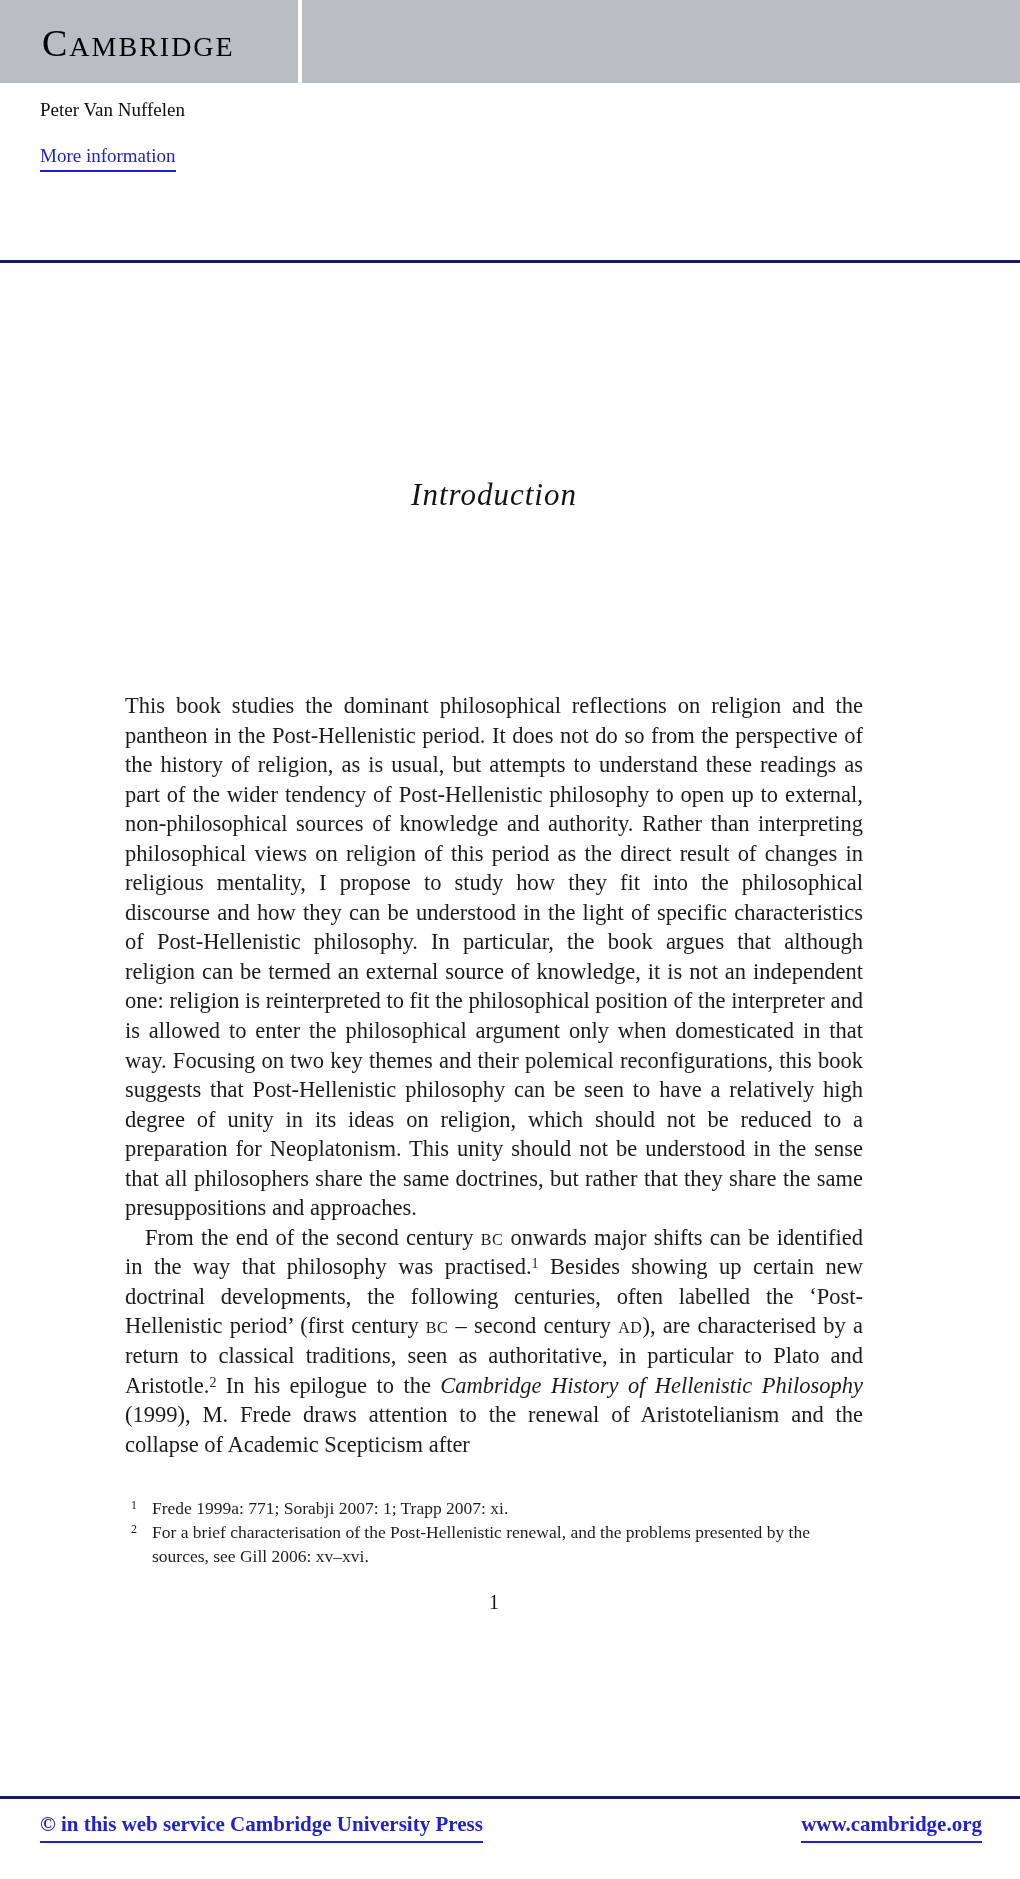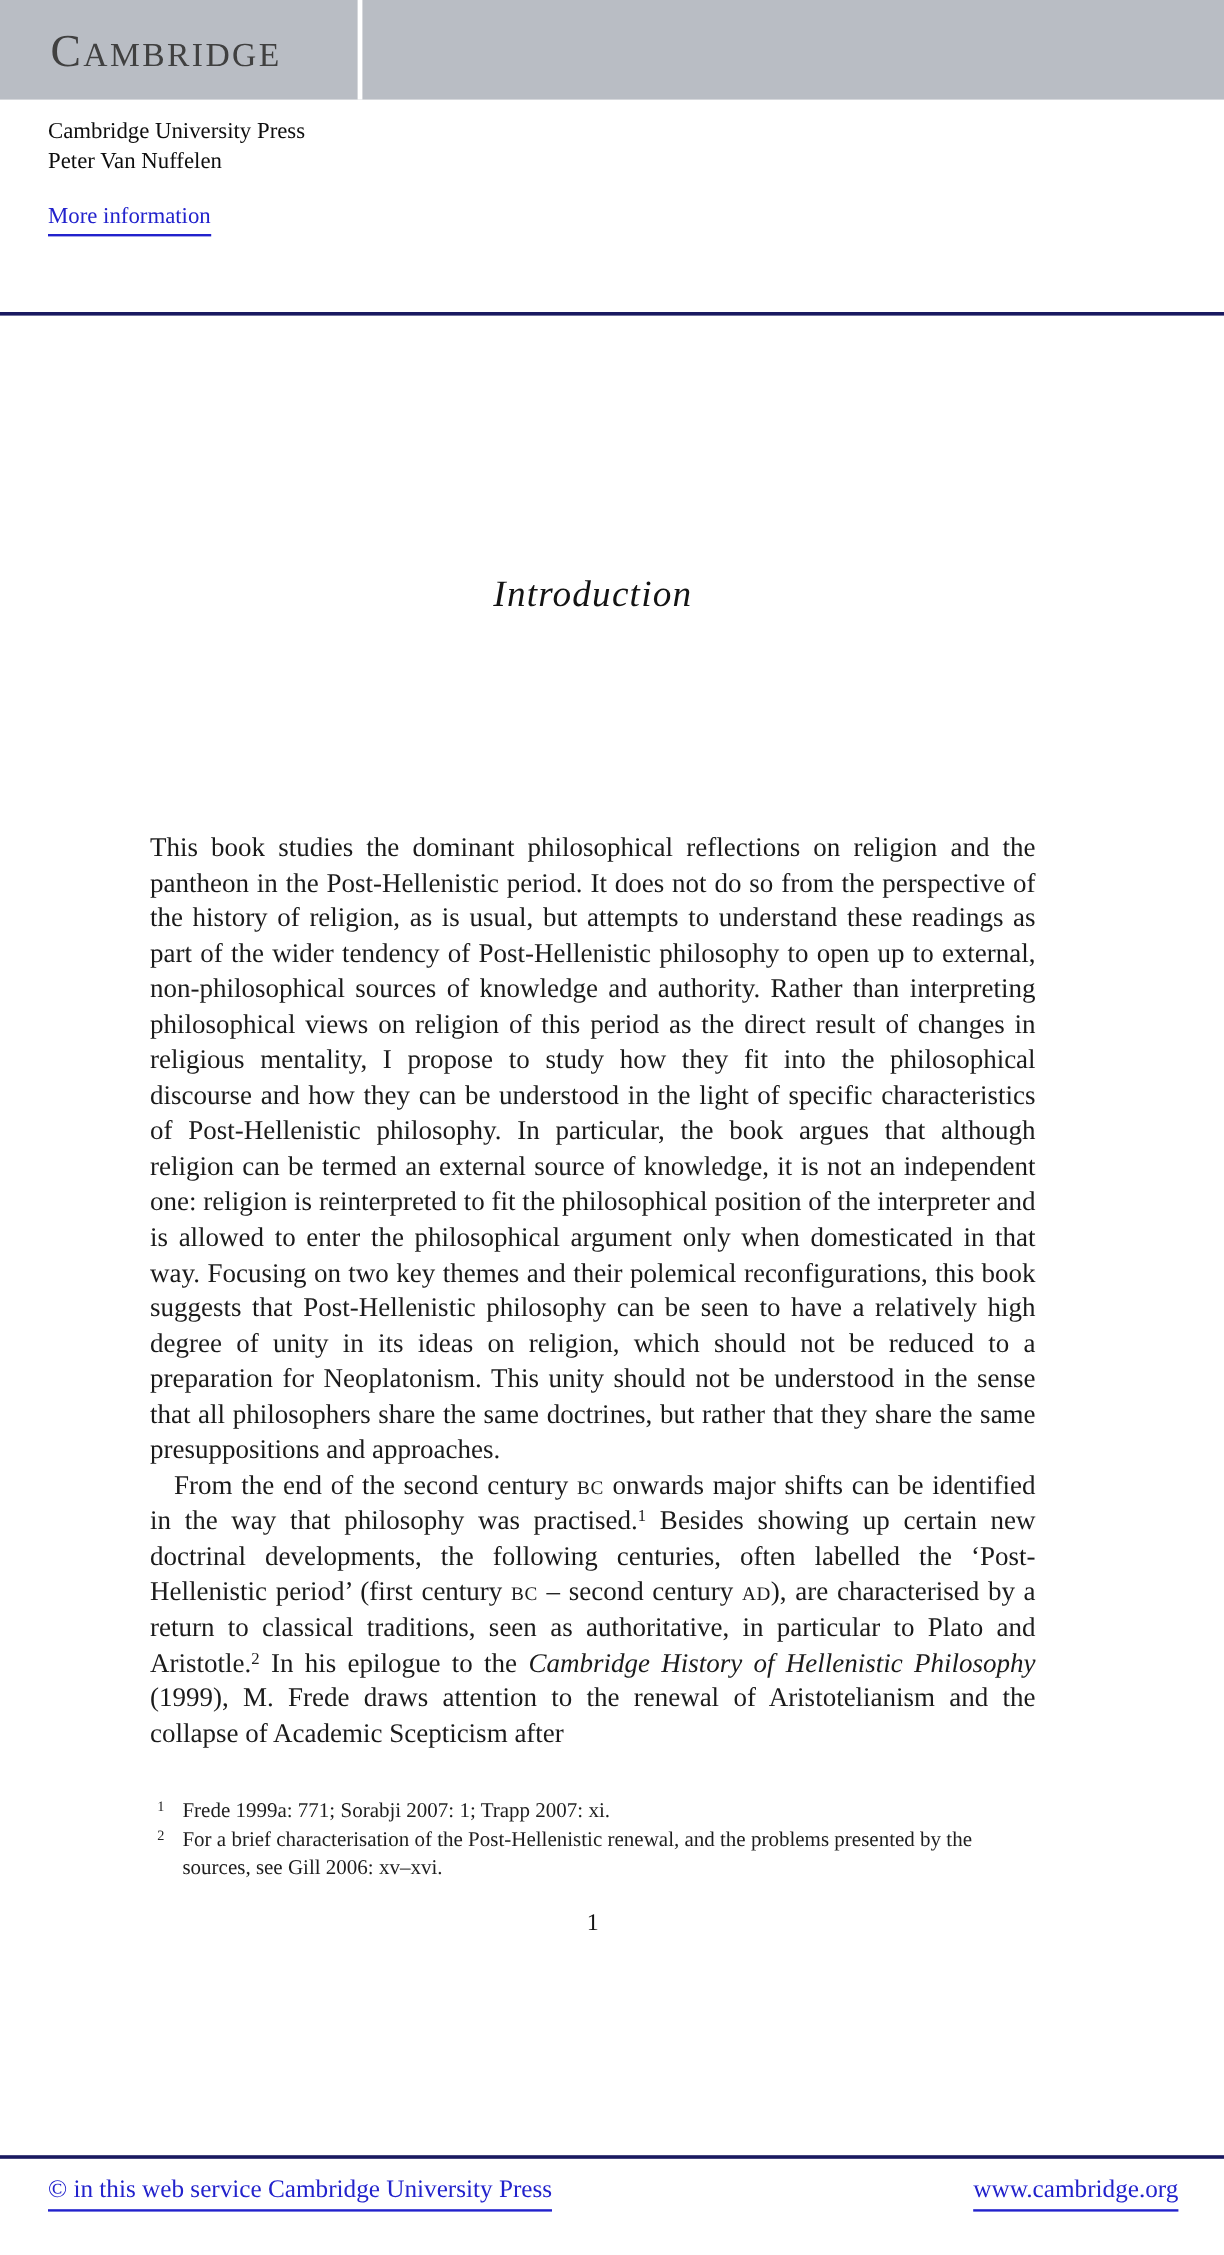--- a/index.html
+++ b/index.html
@@ -20,21 +20,21 @@
   
   .banner{
     position:absolute;top:0;left:0;width:1020px;height:83px;
     background:var(--banner-gray);
   }
   .banner-divider{
     position:absolute;left:298px;top:0;width:4px;height:83px;background:#ffffff;
   }
   .logo{
     position:absolute;left:42px;top:20px;
-    color:#404040;
+    color:#000000;
     font-size:28px;letter-spacing:2px;line-height:46px;
   }
   .logo::first-letter{font-size:38px;}
 
   
   .header-block{
     position:absolute;left:40px;top:97px;width:760px;
     font-size:19px;line-height:25px;color:#0d0d0d;
   }
   .more-info{
@@ -86,39 +86,39 @@
 
   
   .rule-bottom{
     position:absolute;left:0;top:1796px;width:1020px;height:3px;
     background:var(--rule-navy);
   }
   .footer{
     position:absolute;left:40px;top:1812px;width:942px;
     display:flex;justify-content:space-between;align-items:flex-start;
     font-size:21px;
+    font-weight:bold;
   }
   .footer a{
     color:var(--link-blue);
     text-decoration:none;
     border-bottom:2px solid var(--link-blue);
     padding-bottom:4px;
     cursor:pointer;
   }
 </style>
 </head>
 <body>
 
 <div class="banner">
   <div class="logo" style="text-transform:uppercase;">Cambridge</div>
   <div class="banner-divider"></div>
 </div>
 
 <div class="header-block">
-  <div>Cambridge University Press</div>
   <div>Peter Van Nuffelen</div>
   <a class="more-info">More information</a>
 </div>
 
 <div class="rule-top"></div>
 
 <div class="chapter-title col">Introduction</div>
 
 <div class="body-text col">
     <p><span>This book studies the dominant philosophical reflections on religion and the pantheon in the Post-Hellenistic period. It does not do so from the perspective of the history of religion, as is usual, but attempts to understand these readings as part of the wider tendency of Post-Hellenistic philosophy to open up to external, non-philosophical sources of knowledge and authority. Rather than interpreting philosophical views on religion of this period as the direct result of changes in religious mentality, I propose to study how they fit into the philosophical discourse and how they can be understood in the light of specific characteristics of Post-Hellenistic philosophy. In particular, the book argues that although religion can be termed an external source of knowledge, it is not an independent one: religion is reinterpreted to fit the philosophical position of the interpreter and is allowed to enter the philosophical argument only when domesticated in that way. Focusing on two key themes and their polemical reconfigurations, this book suggests that Post-Hellenistic philosophy can be seen to have a relatively high degree of unity in its ideas on religion, which should not be reduced to a preparation for Neoplatonism. This unity should not be understood in the sense that all philosophers share the same doctrines, but rather that they share the same presuppositions and approaches.</span></p>

